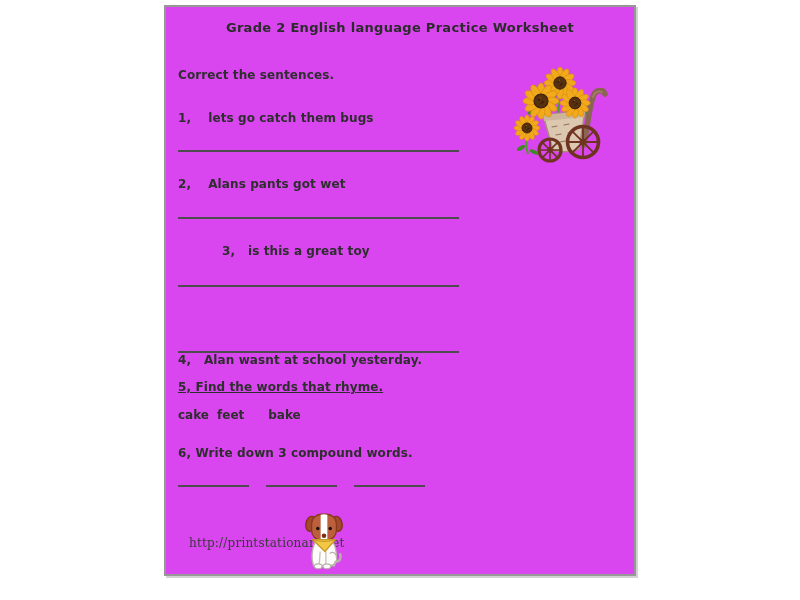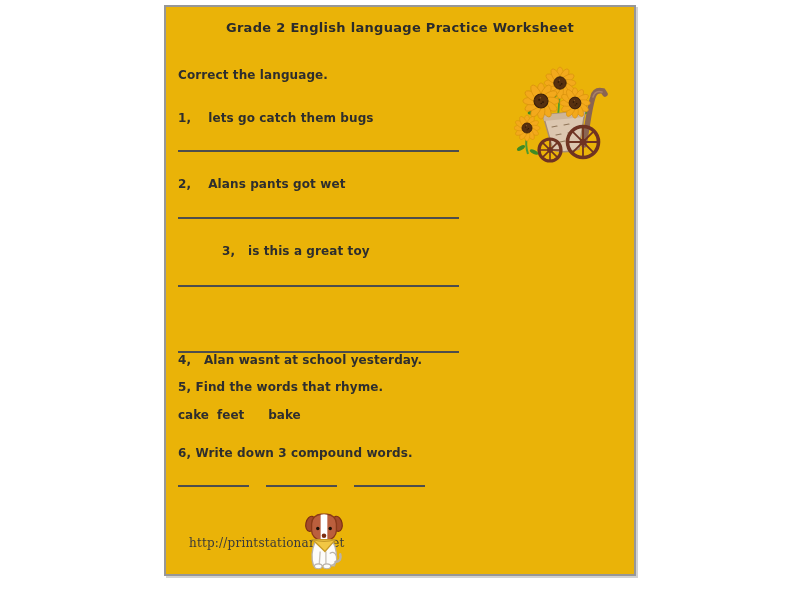--- a/index.html
+++ b/index.html
@@ -7,21 +7,21 @@
     width: 800px; height: 600px;
     background: #ffffff;
     font-family: "DejaVu Sans", "Liberation Sans", sans-serif;
     overflow: hidden;
   }
   .canvas { position: relative; width: 800px; height: 600px; }
   .page {
     position: absolute;
     left: 164px; top: 5px;
     width: 472px; height: 571px;
-    background: #eab308;
+    background: #d946ef;
     border: 2px solid #979797;
     box-shadow: 2px 2px 0 #d2d2d2;
   }
   .title {
     position: absolute;
     left: 0; top: 13px;
     width: 100%;
     text-align: center;
     font-size: 13px;
     font-weight: bold;
@@ -36,21 +36,21 @@
     font-weight: bold;
     color: #2e2e2e;
     white-space: pre;
     letter-spacing: 0.1px;
   }
   .instruction { top: 61px; }
   .q1 { top: 104px; }
   .q2 { top: 170px; }
   .q3 { top: 237px; margin-left: 44px; }
   .q4 { top: 304px; margin-top: 42px; }
-  .q5 { top: 373px; }
+  .q5 { top: 373px; text-decoration: underline; }
   .q6 { top: 439px; }
   .answer-line {
     position: absolute;
     left: 12px;
     width: 281px;
     height: 0;
     border-top: 2px solid #4d4d4d;
   }
   .line1 { top: 143px; }
   .line2 { top: 210px; }
@@ -100,21 +100,21 @@
   }
 </style>
 </head>
 <body>
 
 <div class="canvas">
   <div class="page">
 
     <div class="title">Grade 2 English language Practice Worksheet</div>
 
-    <div class="textline instruction">Correct the language.</div>
+    <div class="textline instruction">Correct the sentences.</div>
 
     <div class="textline q1">1,    lets go catch them bugs</div>
     <div class="answer-line line1"></div>
 
     <div class="textline q2">2,    Alans pants got wet</div>
     <div class="answer-line line2"></div>
 
     <div class="textline q3">3,   is this a great toy</div>
     <div class="answer-line line3"></div>
 

